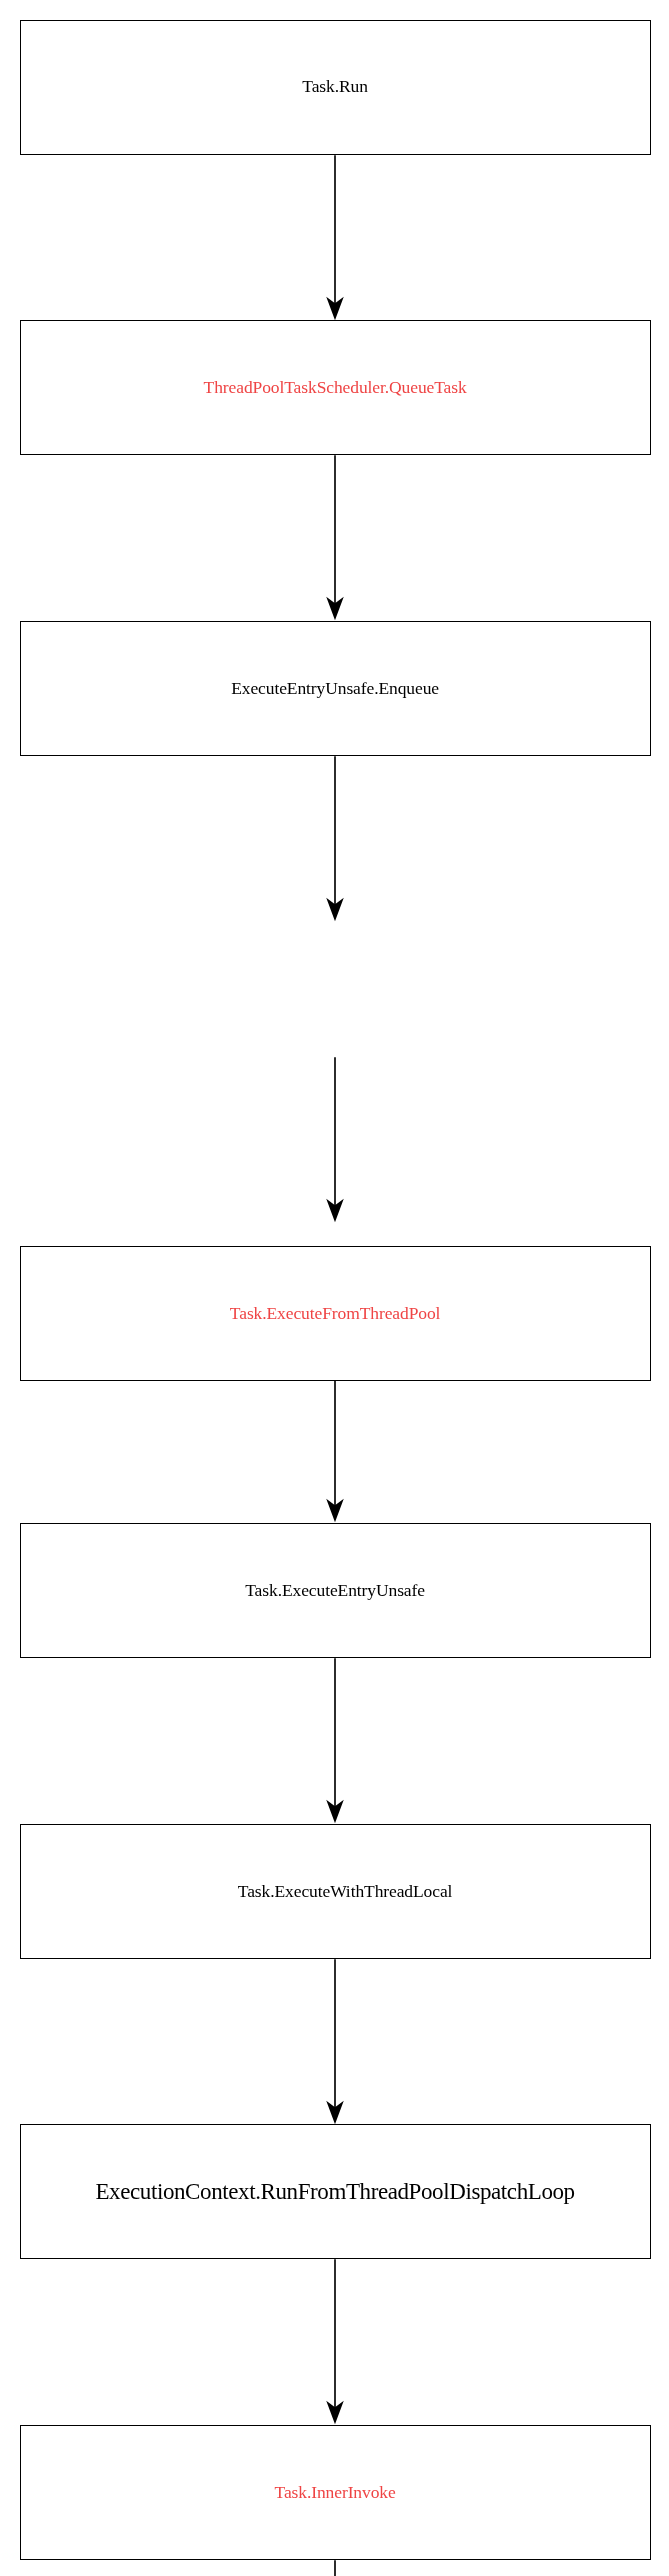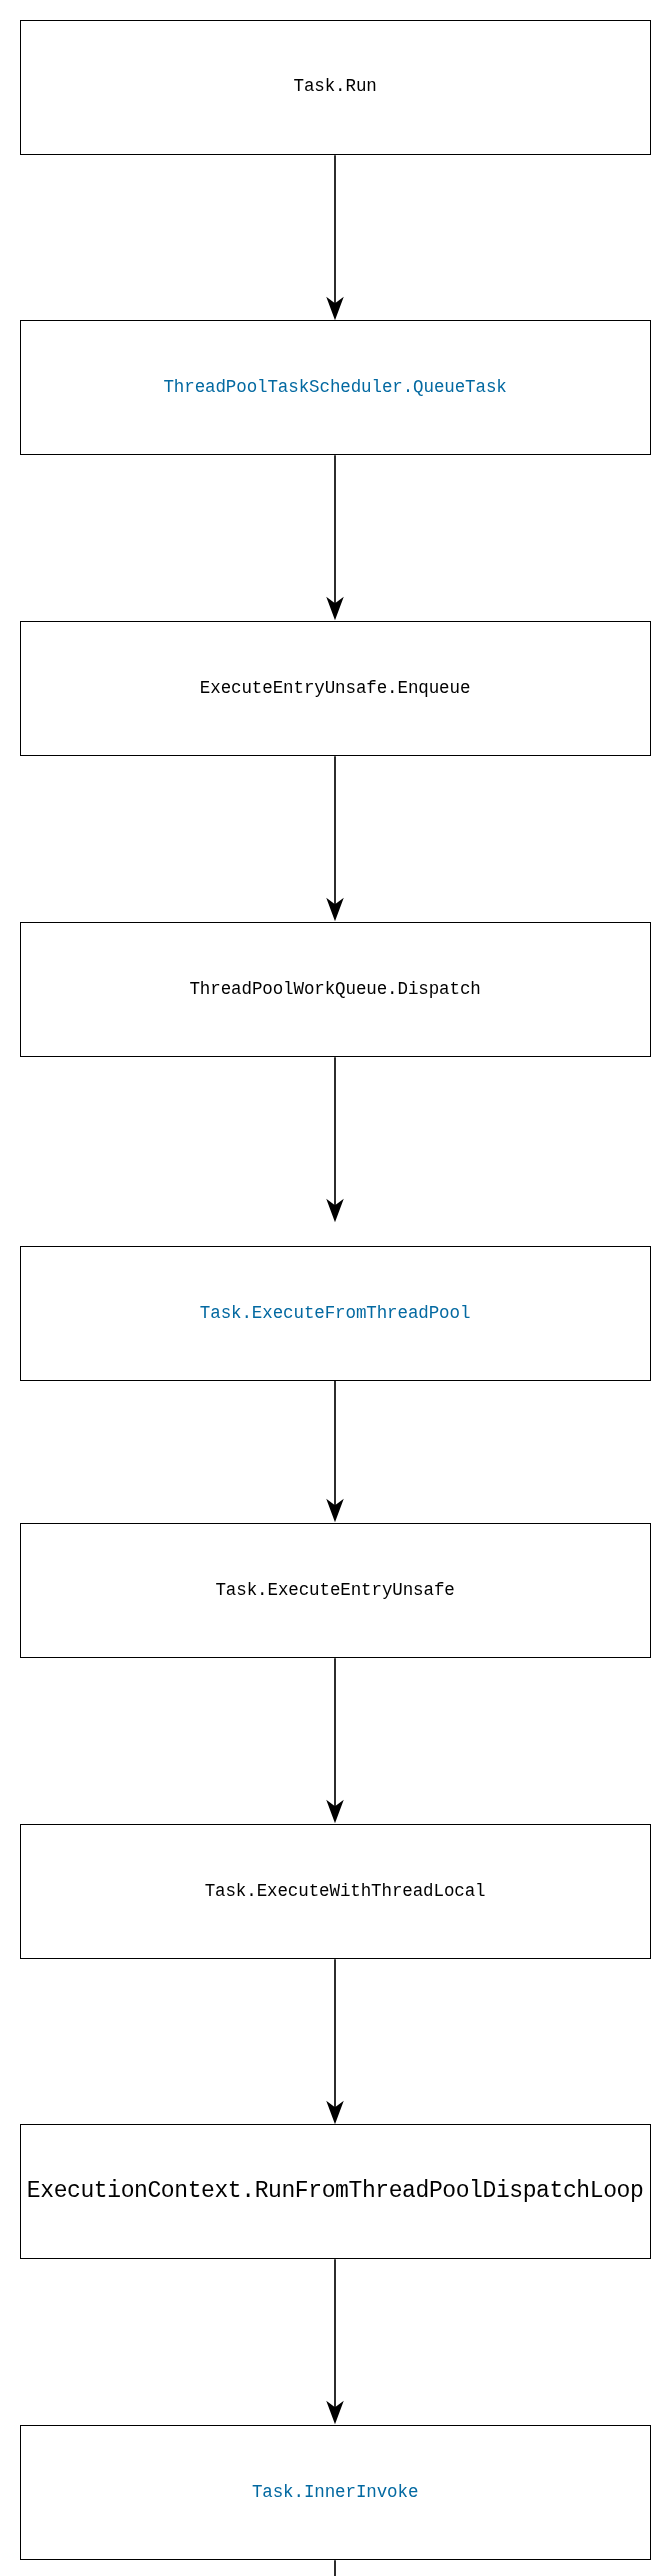--- a/index.html
+++ b/index.html
@@ -33,30 +33,30 @@
     box-sizing: border-box;
     border: 1.3px solid #000000;
     background: #ffffff;
     display: flex;
     align-items: center;
     justify-content: center;
   }
   .node-label {
     display: block;
     text-align: left;
-    font-family: Liberation Mono, monospace;
+    font-family: Liberation Serif, serif;
     font-size: 17.5px;
     line-height: 1.1;
     letter-spacing: -0.1px;
     white-space: nowrap;
     color: #000000;
     -webkit-font-smoothing: antialiased;
   }
   .node-label.is-red {
-    color: #0369a1;
+    color: #ef4444;
   }
   .node-label.is-wide {
     font-size: 23px;
     letter-spacing: -0.4px;
   }
   .edge {
     position: absolute;
     left: 0;
     width: 670px;
     height: 166px;
@@ -129,23 +129,20 @@
       </div>
       <div class="node-box" style="top: 19.6px;">
         <span class="node-label">Task.Run</span>
       </div>
       <div class="node-box" style="top: 320px;">
         <span class="node-label is-red">ThreadPoolTaskScheduler.QueueTask</span>
       </div>
       <div class="node-box" style="top: 621px;">
         <span class="node-label">ExecuteEntryUnsafe.Enqueue</span>
       </div>
-      <div class="node-box" style="top: 922px;">
-        <span class="node-label">ThreadPoolWorkQueue.Dispatch</span>
-      </div>
       <div class="node-box" style="top: 1222px; margin-top: 24px;">
         <span class="node-label is-red">Task.ExecuteFromThreadPool</span>
       </div>
       <div class="node-box" style="top: 1523px;">
         <span class="node-label">Task.ExecuteEntryUnsafe</span>
       </div>
       <div class="node-box" style="top: 1824px; padding-left: 20px;">
         <span class="node-label">Task.ExecuteWithThreadLocal</span>
       </div>
       <div class="node-box" style="top: 2124px;">

